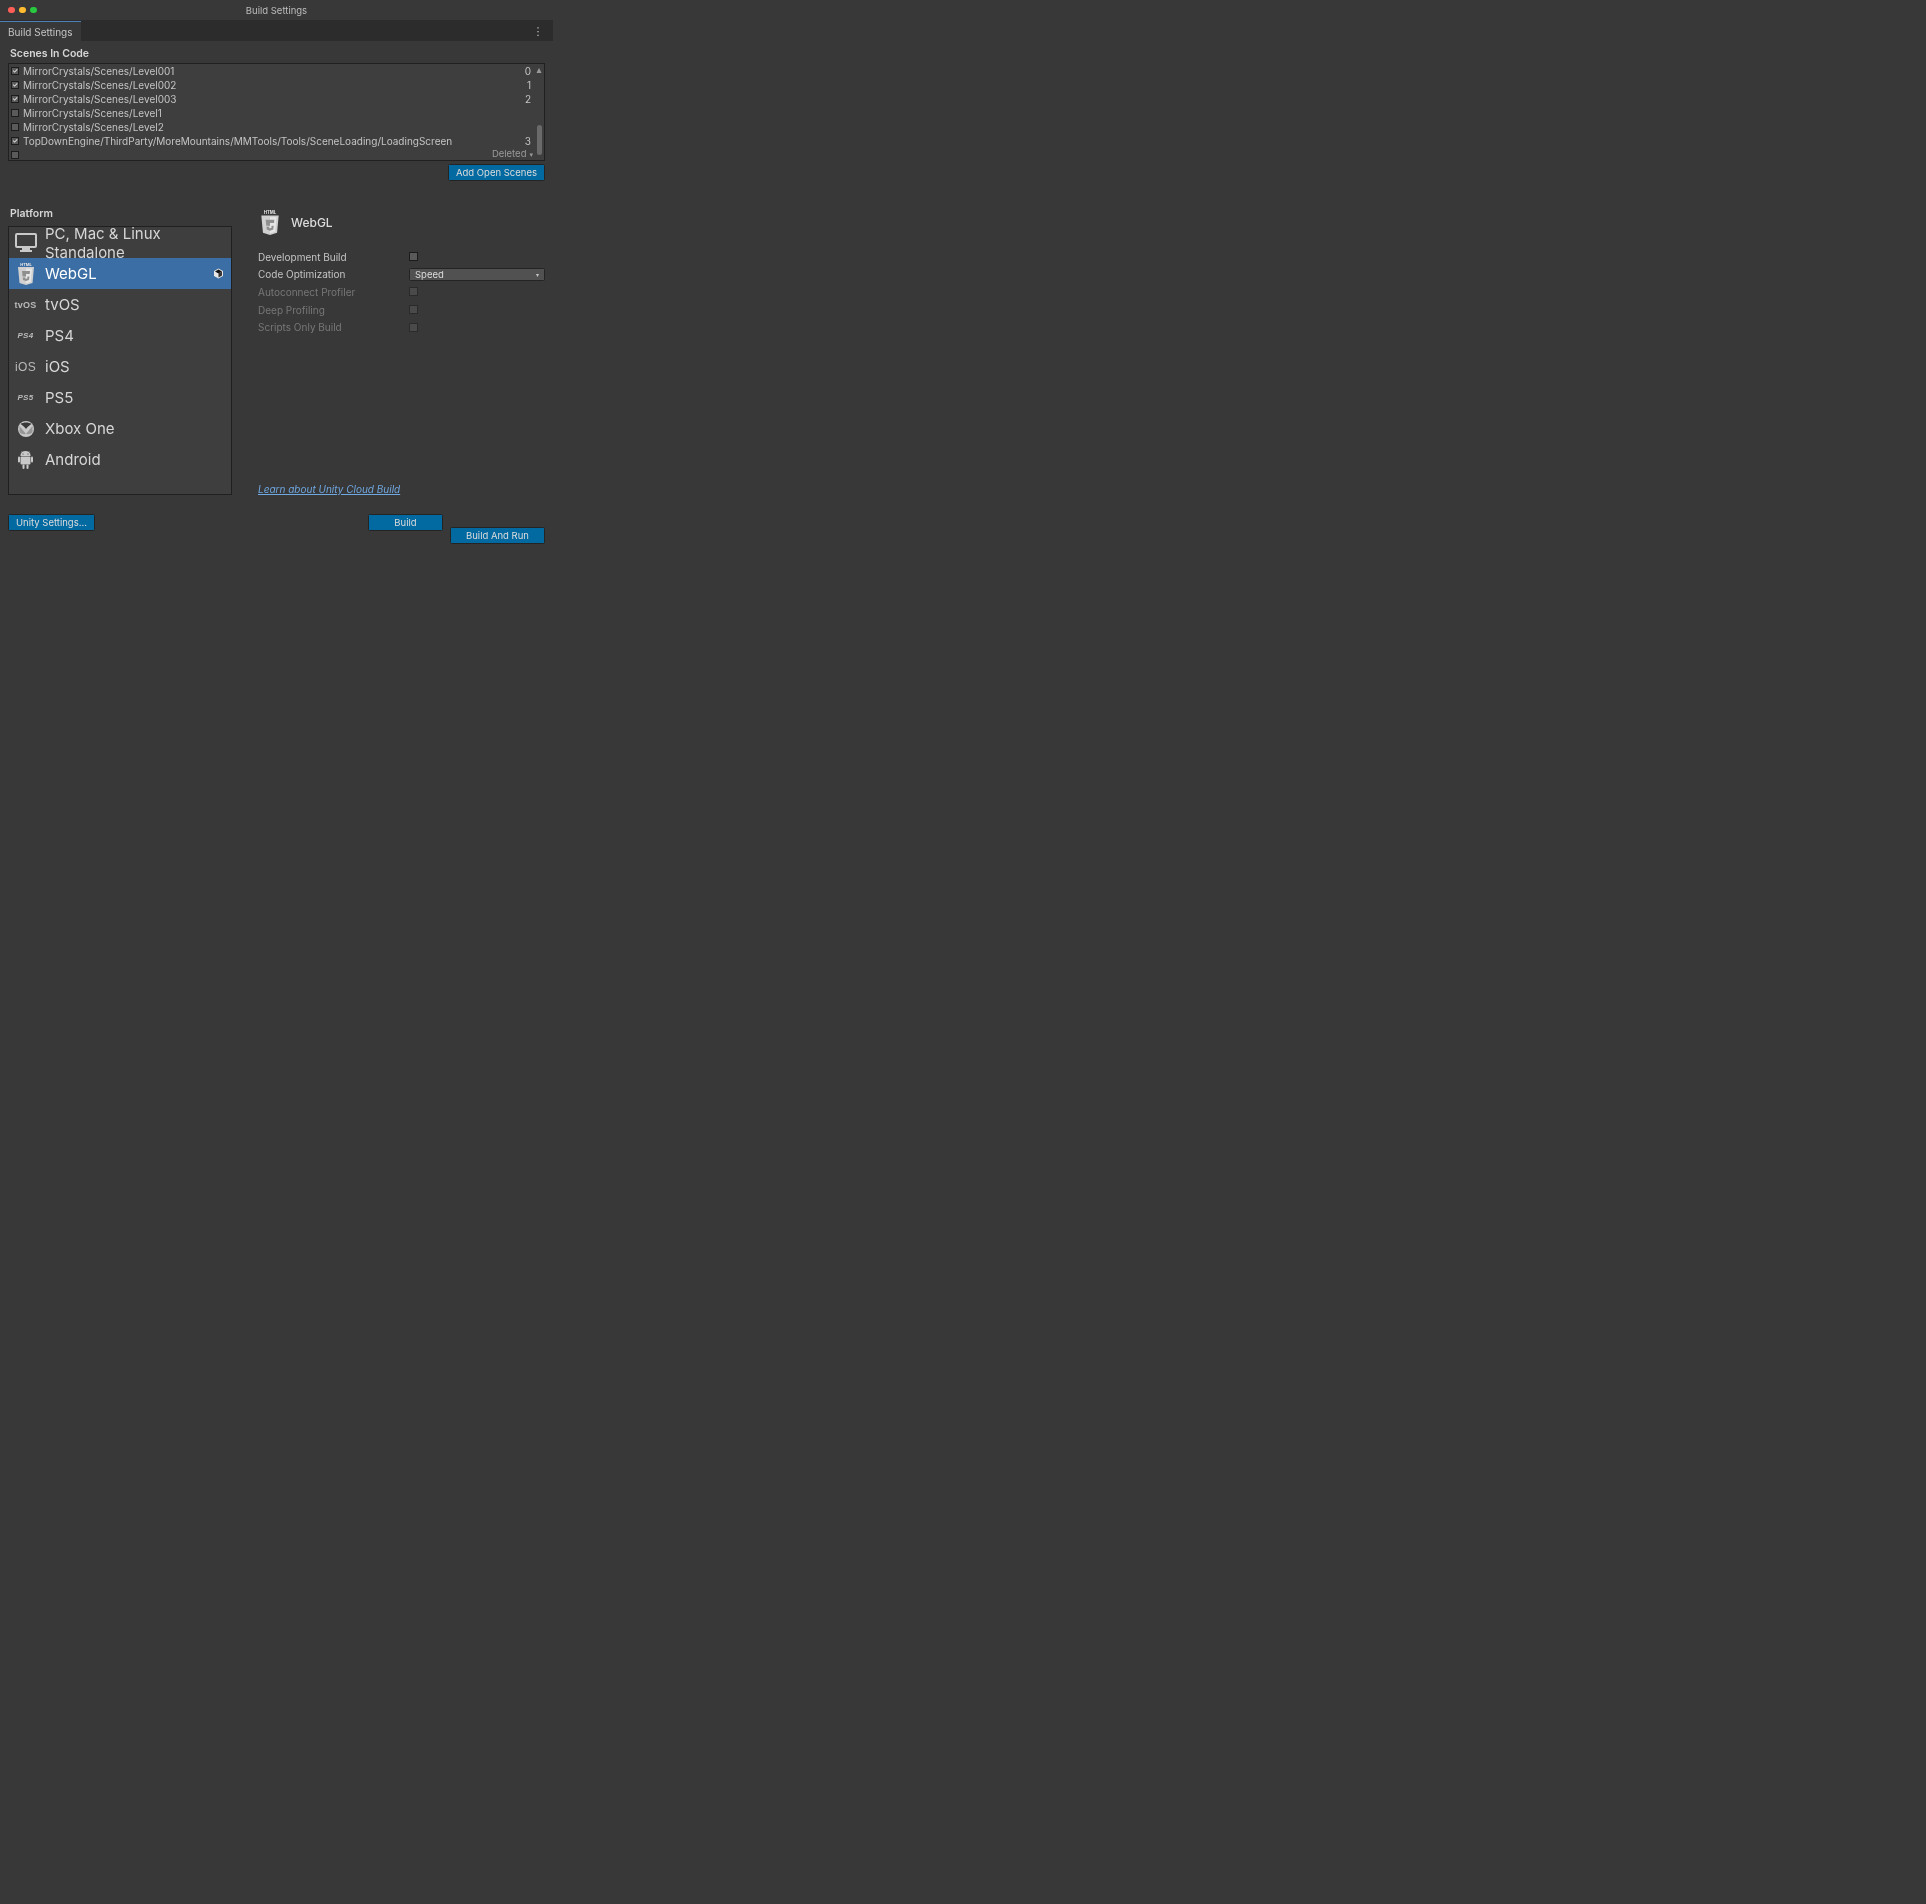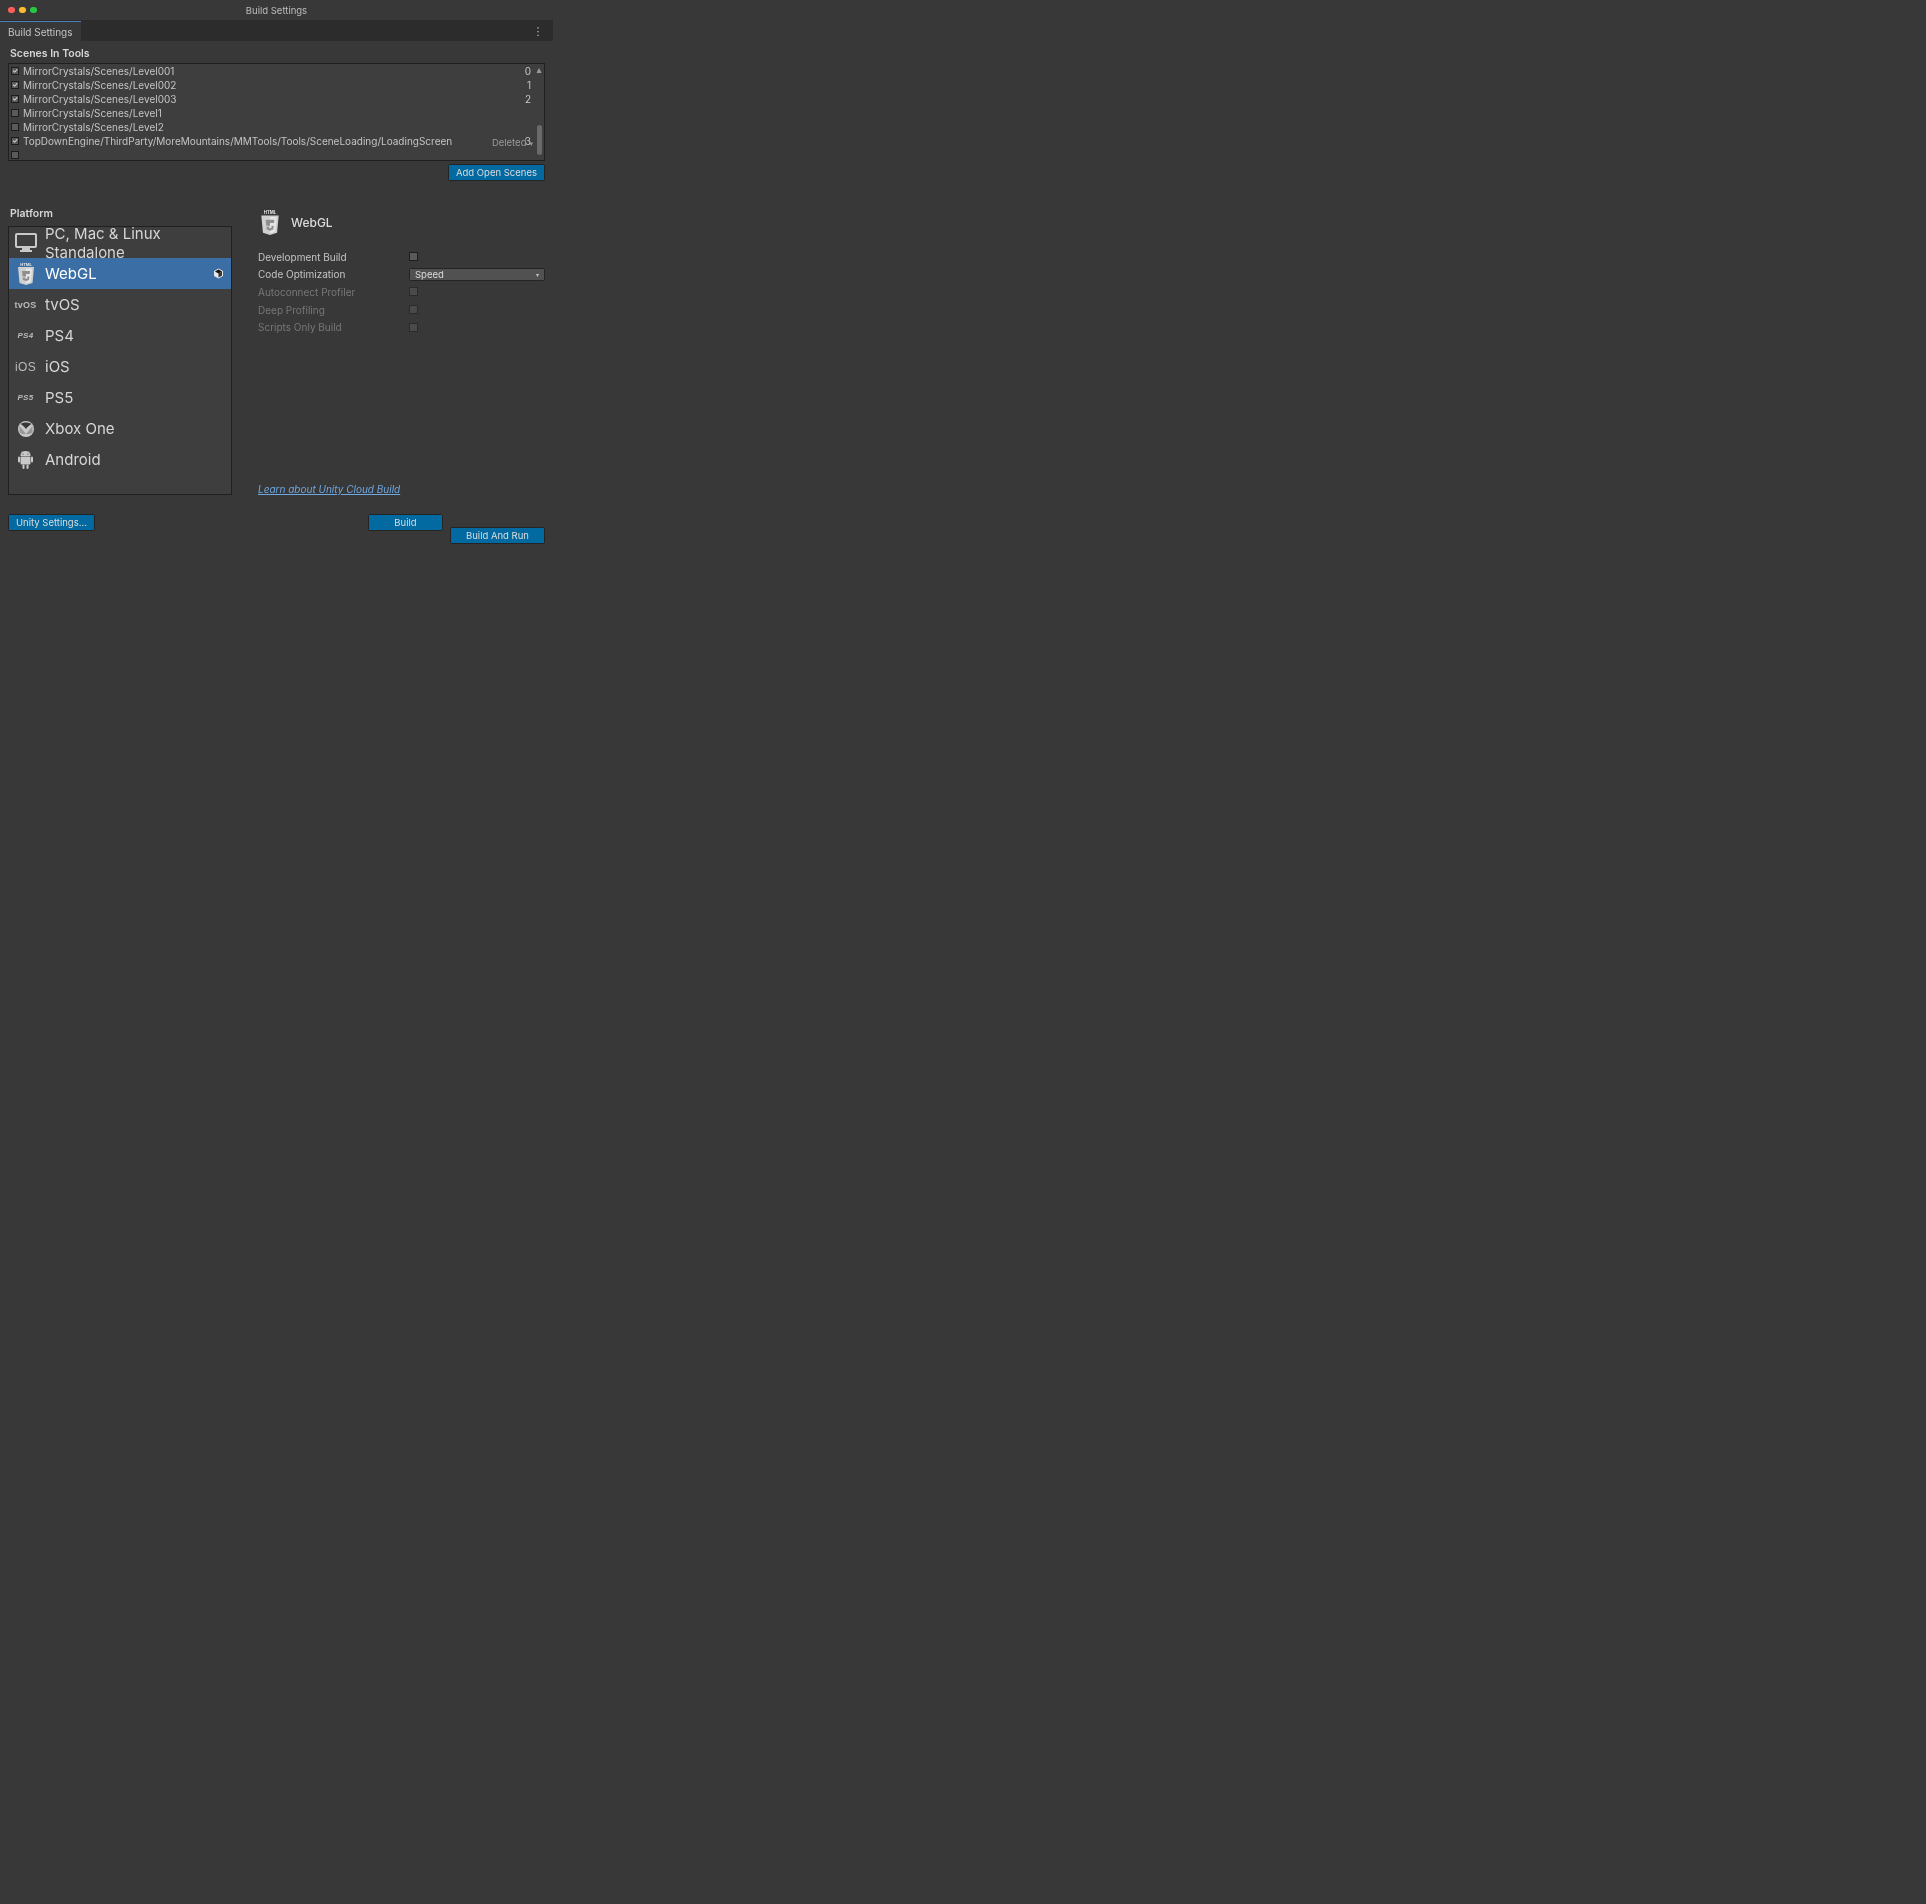--- a/index.html
+++ b/index.html
@@ -30,21 +30,21 @@
     .scenes-box { border: 0.5px solid #202020; background: #3e3e3e; height: 98px; padding: 1px 0 1px 1px; position: relative; }
     .scenes-inner { position: absolute; top: 0; left: 0; right: 10px; bottom: 0; overflow: hidden; }
     .scene-row { display: flex; align-items: center; height: 14px; padding-left: 2px; color: #c4c4c4; }
     .checkbox { width: 8px; height: 8px; border: 0.5px solid #1c1c1c; background: #5a5a5a; margin-right: 4px; display: flex; align-items: center; justify-content: center; flex-shrink: 0; }
     .checkbox.checked::after { content: "✓"; color: #dcdcdc; font-size: 6.5px; font-weight: 700; }
     .scene-path { flex: 1; white-space: nowrap; overflow: hidden; text-overflow: ellipsis; font-size: 10px; }
     .scene-index { width: 15px; text-align: right; padding-right: 3px; color: #c4c4c4; font-size: 10px; }
     .scrollbar-v { position: absolute; right: 1px; top: 1px; bottom: 10px; width: 8px; background: #3e3e3e; }
     .scrollbar-v .arrow-up { position: absolute; top: 0; left: 0; right: 0; height: 7px; display: flex; align-items: center; justify-content: center; color: #9a9a9a; }
     .scrollbar-v .thumb { position: absolute; left: 1.5px; right: 1.5px; top: 60px; height: 30px; background: #6a6a6a; border-radius: 2.5px; }
-    .deleted-row { position: absolute; right: 11px; bottom: 12px; display: flex; align-items: center; gap: 3px; color: #9a9a9a; font-size: 9.5px; }
+    .deleted-row { position: absolute; right: 11px; bottom: 1px; display: flex; align-items: center; gap: 3px; color: #9a9a9a; font-size: 9.5px; }
     .deleted-row .tri::before { content: "▾"; font-size: 7px; color: #9a9a9a; }
 
     .add-scenes-row { display: flex; justify-content: flex-end; margin-top: 3px; }
 
     .btn { background: #0369a1; border: 0.5px solid #242424; color: #dcdcdc; padding: 2px 7px; font-size: 9.5px; border-radius: 1.5px; cursor: pointer; }
 
     
     .platform-area { display: flex; margin-top: 24px; flex: 1; gap: 26px; }
 
     .platform-col { width: 224px; display: flex; flex-direction: column; }
@@ -104,21 +104,21 @@
     <div class="tab">
       <span>Build Settings</span>
     </div>
     <div class="tab-menu">
       <span class="vdots"></span>
     </div>
   </div>
 
   <div class="content">
 
-    <div class="section-heading">Scenes In Tools</div>
+    <div class="section-heading">Scenes In Code</div>
     <div class="scenes-box">
       <div class="scenes-inner">
         <div class="scene-row">
           <div class="checkbox checked"></div>
           <div class="scene-path">MirrorCrystals/Scenes/Level001</div>
           <div class="scene-index">0</div>
         </div>
         <div class="scene-row">
           <div class="checkbox checked"></div>
           <div class="scene-path">MirrorCrystals/Scenes/Level002</div>

